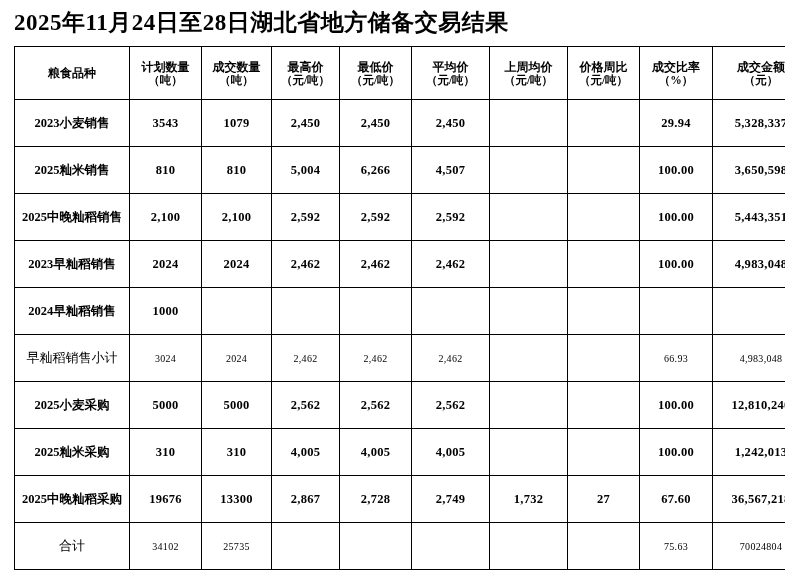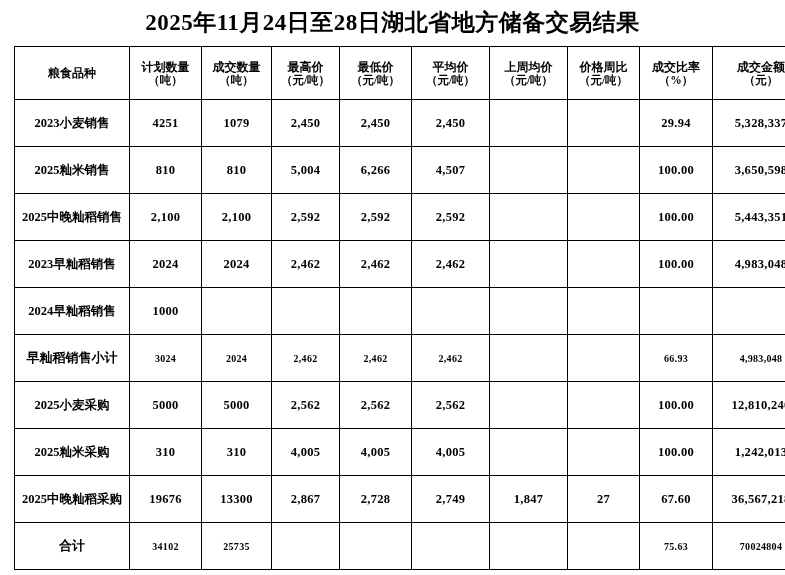--- a/index.html
+++ b/index.html
@@ -14,21 +14,20 @@
     color: #000000;
     overflow: hidden;
   }
   .page {
     width: 785px;
     height: 575px;
     box-sizing: border-box;
     padding: 6px 14px 0 14px;
   }
   .doc-title {
-    text-align: center;
     font-size: 23px;
     font-weight: bold;
     letter-spacing: 0.5px;
     line-height: 34px;
     margin-bottom: 6px;
     white-space: nowrap;
   }
   table.grain-table {
     border-collapse: collapse;
     width: 755px;
@@ -59,21 +58,21 @@
   tbody td.label {
     font-size: 12.5px;
     text-align: center;
   }
   tbody td.num {
     font-family: "Liberation Serif", "DejaVu Serif", serif;
     font-size: 12.5px;
     letter-spacing: 0.3px;
   }
   tr.subtotal td, tr.total td {
-    font-weight: bold;
+    font-weight: normal;
   }
   tr.subtotal td.label, tr.total td.label {
     font-size: 13px;
   }
   tr.subtotal td.num, tr.total td.num {
     font-size: 10px;
   }
   
   col.c0 { width: 115px; }
   col.c1 { width: 72px; }
@@ -147,21 +146,21 @@
         <td>
           <span>成交金额</span>
           <span class="unit">（元）</span>
         </td>
       </tr>
     </thead>
     <tbody>
 
       <tr>
         <td class="label">2023小麦销售</td>
-        <td class="num">4251</td>
+        <td class="num">3543</td>
         <td class="num">1079</td>
         <td class="num">2,450</td>
         <td class="num">2,450</td>
         <td class="num">2,450</td>
         <td class="num"></td>
         <td class="num"></td>
         <td class="num">29.94</td>
         <td class="num">5,328,337</td>
       </tr>
 
@@ -256,21 +255,21 @@
         <td class="num">1,242,013</td>
       </tr>
 
       <tr>
         <td class="label">2025中晚籼稻采购</td>
         <td class="num">19676</td>
         <td class="num">13300</td>
         <td class="num">2,867</td>
         <td class="num">2,728</td>
         <td class="num">2,749</td>
-        <td class="num">1,847</td>
+        <td class="num">1,732</td>
         <td class="num">27</td>
         <td class="num">67.60</td>
         <td class="num">36,567,218</td>
       </tr>
 
       <tr class="total">
         <td class="label">合计</td>
         <td class="num">34102</td>
         <td class="num">25735</td>
         <td class="num"></td>

